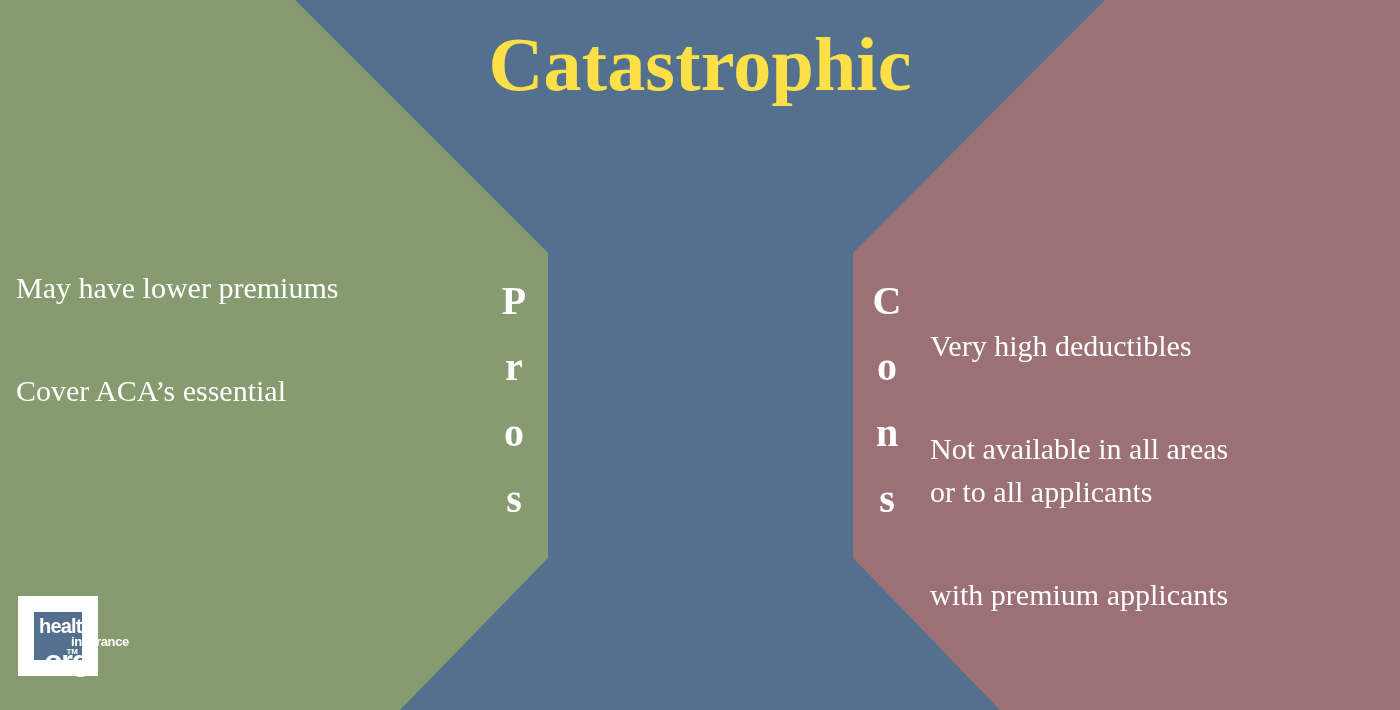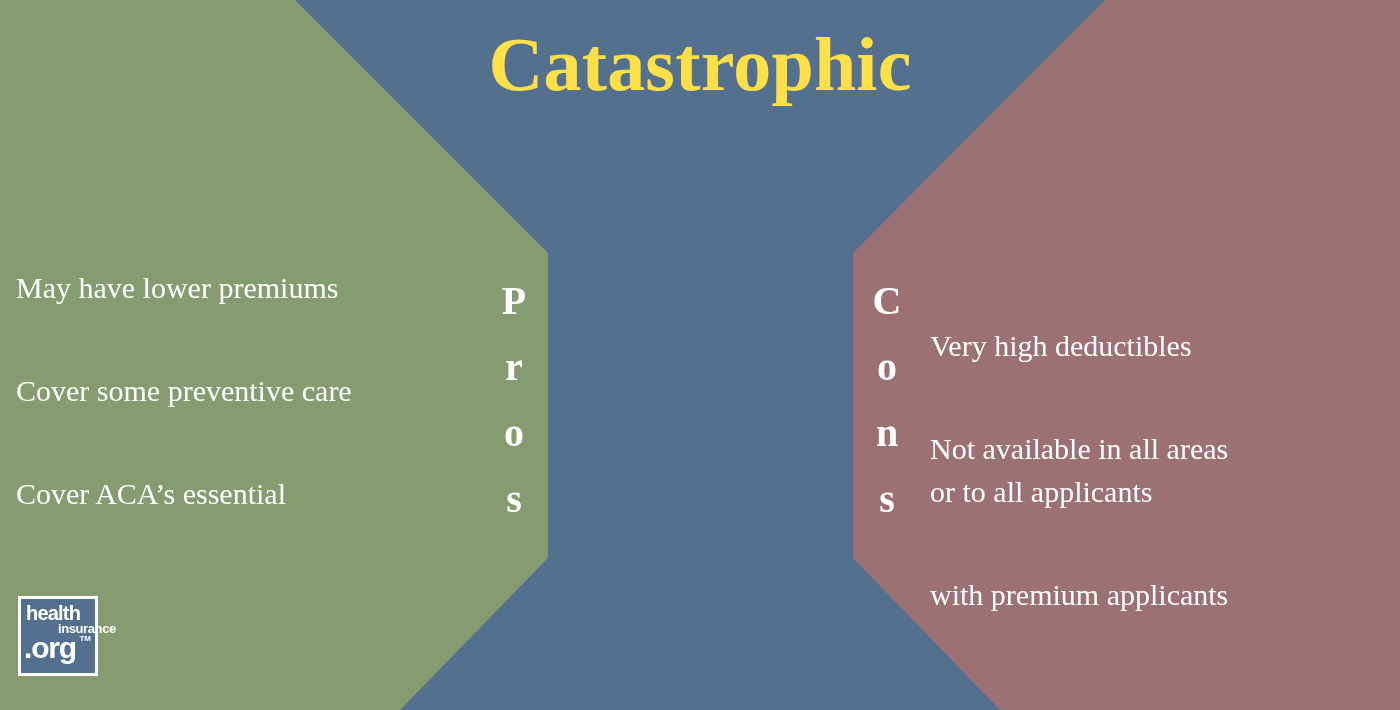--- a/index.html
+++ b/index.html
@@ -78,21 +78,21 @@
   #cons-list .item .ln { white-space: normal; }
   
   #logo {
     position: absolute;
     left: 18px;
     top: 596px;
     width: 80px;
     height: 80px;
     z-index: 7;
     background: #ffffff;
-    padding: 3px;
+    padding: 16px;
     box-sizing: border-box;
   }
   #logo .logo-inner {
     width: 100%;
     height: 100%;
     background: #53708f;
     box-sizing: border-box;
     position: relative;
     font-family: "Liberation Sans", "DejaVu Sans", sans-serif;
     color: #ffffff;
@@ -162,23 +162,20 @@
     <span class="vch">o</span>
     <span class="vch">n</span>
     <span class="vch">s</span>
   </div>
 
   <div class="col" id="pros-list">
     <div class="item">
       <span class="ln">May have lower premiums</span>
     </div>
     <div class="item">
-      <span class="ln">Cover some preventive care</span>
-    </div>
-    <div class="item">
       <span class="ln">Cover ACA’s essential</span>
     </div>
   </div>
 
   <div class="col" id="cons-list">
     <div class="item">
       <span class="ln">Very high deductibles</span>
     </div>
     <div class="item">
       <span class="ln">Not available in all areas</span>

